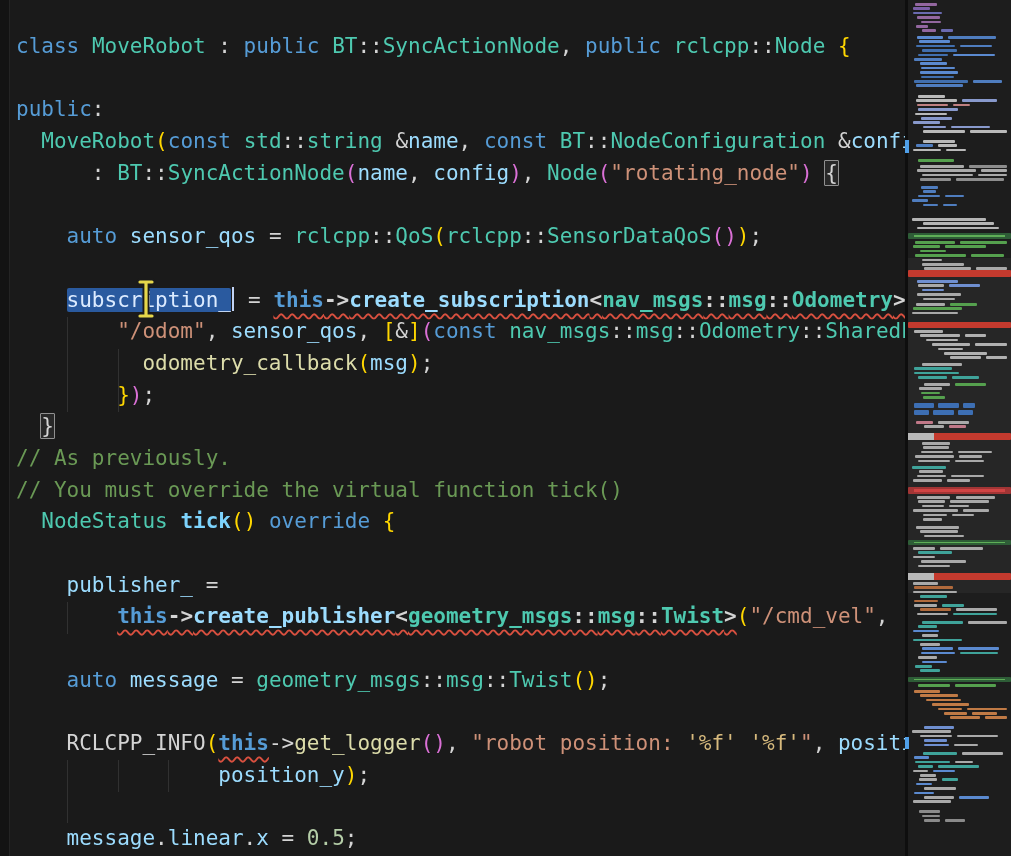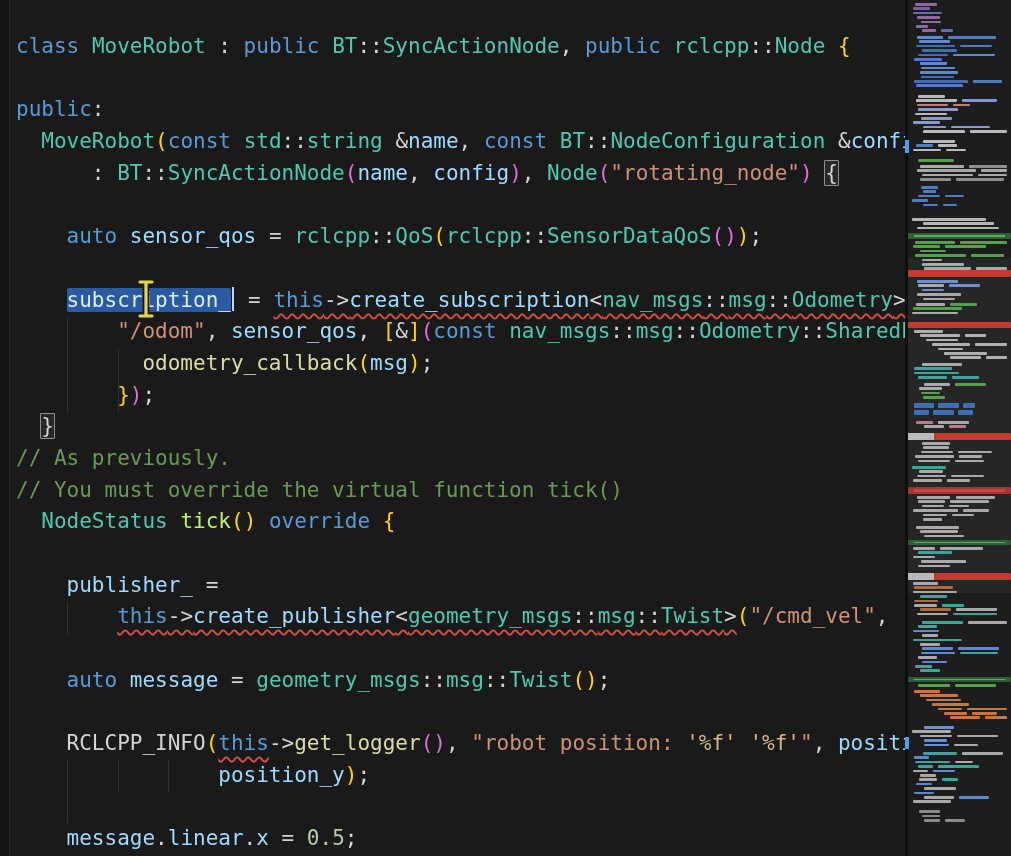--- a/index.html
+++ b/index.html
@@ -9,31 +9,31 @@
   #gutter{position:absolute;left:0;top:0;width:9px;height:856px;background:#131313;border-right:1px solid #242424;}
   
   #code{position:absolute;left:0;top:0;width:905px;height:856px;overflow:hidden;
         padding:31px 0 0 16px;box-sizing:border-box;
         font-size:21px;line-height:31.7px;white-space:pre;color:#d4d4d4;}
   .line{height:31.7px;position:relative;}
   .kw{color:#569cd6}
   .ty{color:#4ec9b0}
   .vr{color:#9cdcfe}
   .fn{color:#dcdcaa}
-  .fnb{color:#bef264;font-weight:normal}
+  .fnb{color:#7dd3fc;font-weight:bold}
   .st{color:#ce9178}
   .fm{color:#d7ba7d}
   .nu{color:#b5cea8}
   .cm{color:#6a9955}
   .pl{color:#d4d4d4}
   .b1{color:#ffd700}
   .b2{color:#da70d6}
   .sel{background:#2a5a9f;color:#dcebff;border-radius:2px;}
   .err{text-decoration:underline wavy #d9503f;text-decoration-skip-ink:none;
-       text-underline-offset:6px;text-decoration-thickness:1.6px;}
+       text-underline-offset:6px;text-decoration-thickness:1.6px;font-weight:bold;}
   .match{border:1px solid #909090;margin:-1px;border-radius:1px;background:rgba(130,130,130,.14);color:#d4d4d4;}
   .caret{display:inline-block;width:2.5px;height:24px;background:#c3d4f5;vertical-align:middle;margin:0 1px 3px 1px;}
   .guide{position:absolute;width:1px;background:rgba(255,255,255,.10);}
   
   #minimap{position:absolute;right:0;top:0;width:103px;height:856px;background:#1d1d1d;
            border-left:3px solid #0e0e0e;box-sizing:content-box;}
   .mmrow{position:absolute;height:2.6px;border-radius:1px;}
   .mmbar{position:absolute;left:0;width:103px;}
   .mmcenter{position:absolute;left:6px;right:6px;top:35%;height:30%;}
   .mmviewport{position:absolute;left:0;width:103px;background:rgba(255,255,255,.045);}

